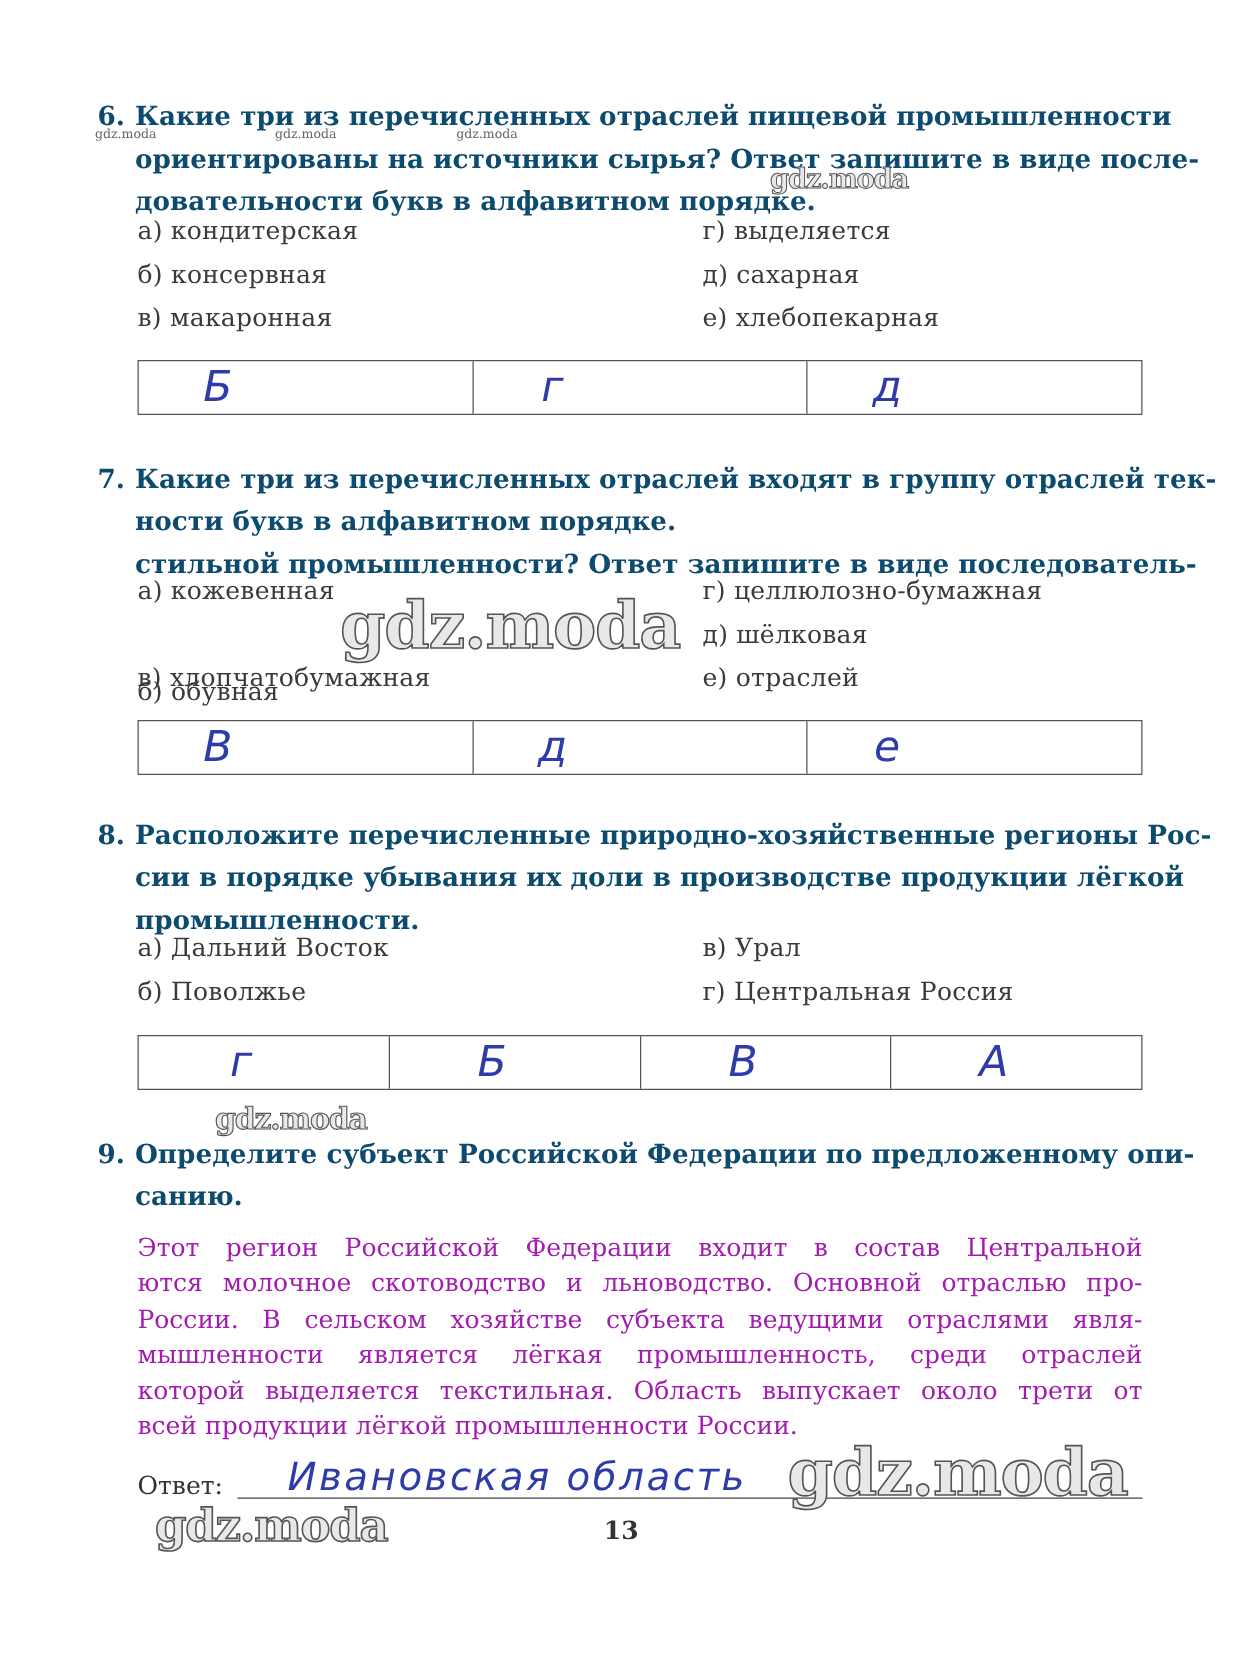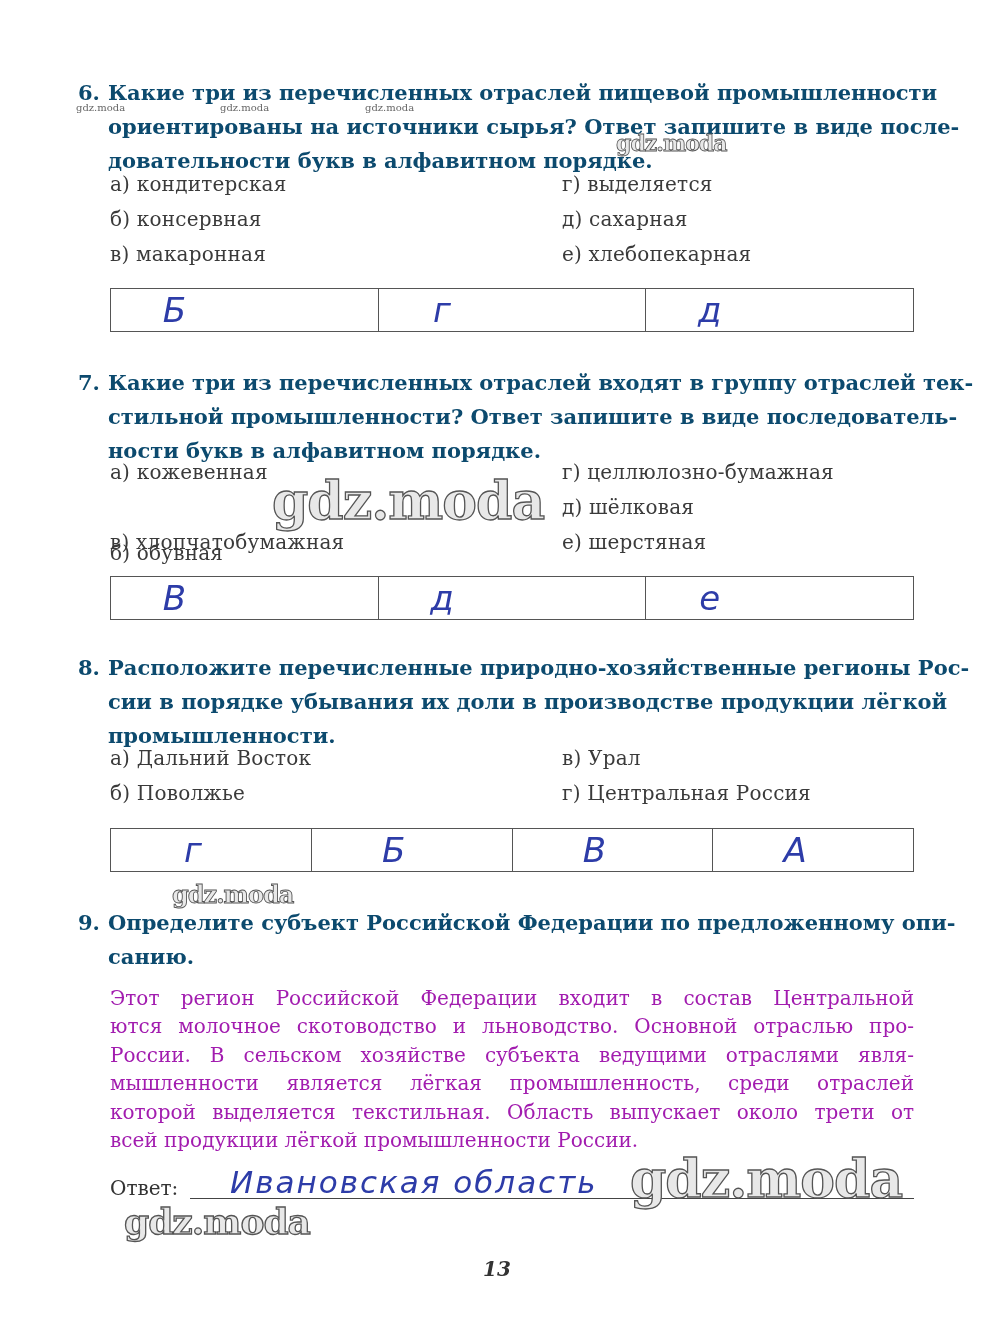--- a/index.html
+++ b/index.html
@@ -48,22 +48,22 @@
   }
   .wm {
     position: absolute; font-family: "DejaVu Serif", serif; font-weight: bold;
     color: #e8e8e8; -webkit-text-stroke: 1.3px #555; letter-spacing: -1px; white-space: nowrap;
   }
   .wm-small {
     position: absolute; font-family: "DejaVu Serif", serif; font-size: 10px;
     color: #666; white-space: nowrap;
   }
   .page-num {
-    position: absolute; left: 483px; top: 1257px; font-family: "DejaVu Serif", serif;
-    font-weight: bold; font-size: 20px; color: #333; font-style: italic;
+    position: absolute; left: 483px; top: 1212px; font-family: "DejaVu Serif", serif;
+    font-weight: bold; font-size: 20px; color: #333;
   }
 </style>
 </head>
 <body>
 
 <div class="page">
 
   <div class="wm-small" style="left:76px; top:102px;">gdz.moda</div>
   <div class="wm-small" style="left:220px; top:102px;">gdz.moda</div>
   <div class="wm-small" style="left:365px; top:102px;">gdz.moda</div>
@@ -89,30 +89,30 @@
     <div class="ans-cell">
         <span class="hand">г</span>
       </div>
     <div class="ans-cell">
         <span class="hand">д</span>
       </div>
   </div>
 
   <div class="q-title" style="top:366px;">
     <span class="line"><span class="num">7.</span><span>Какие три из перечисленных отраслей входят в группу отраслей тек-</span></span>
+    <span class="line indent last">ности букв в алфавитном порядке.</span>
     <span class="line indent">стильной промышленности? Ответ запишите в виде последователь-</span>
-    <span class="line indent last">ности букв в алфавитном порядке.</span>
   </div>
 
   <div class="opt" style="left:110px; top:460px;">а) кожевенная</div>
   <div class="opt" style="left:110px; top:495px;margin-top:46px;">б) обувная</div>
   <div class="opt" style="left:110px; top:530px;">в) хлопчатобумажная</div>
   <div class="opt" style="left:562px; top:460px;">г) целлюлозно-бумажная</div>
   <div class="opt" style="left:562px; top:495px;">д) шёлковая</div>
-  <div class="opt" style="left:562px; top:530px;">е) шерстяная</div>
+  <div class="opt" style="left:562px; top:530px;">е) отраслей</div>
   <div class="wm" style="left:272px; top:470px; font-size:52px;">gdz.moda</div>
 
   <div class="ans-table" style="top:576px;">
     <div class="ans-cell">
         <span class="hand">В</span>
       </div>
     <div class="ans-cell">
         <span class="hand">д</span>
       </div>
     <div class="ans-cell">

